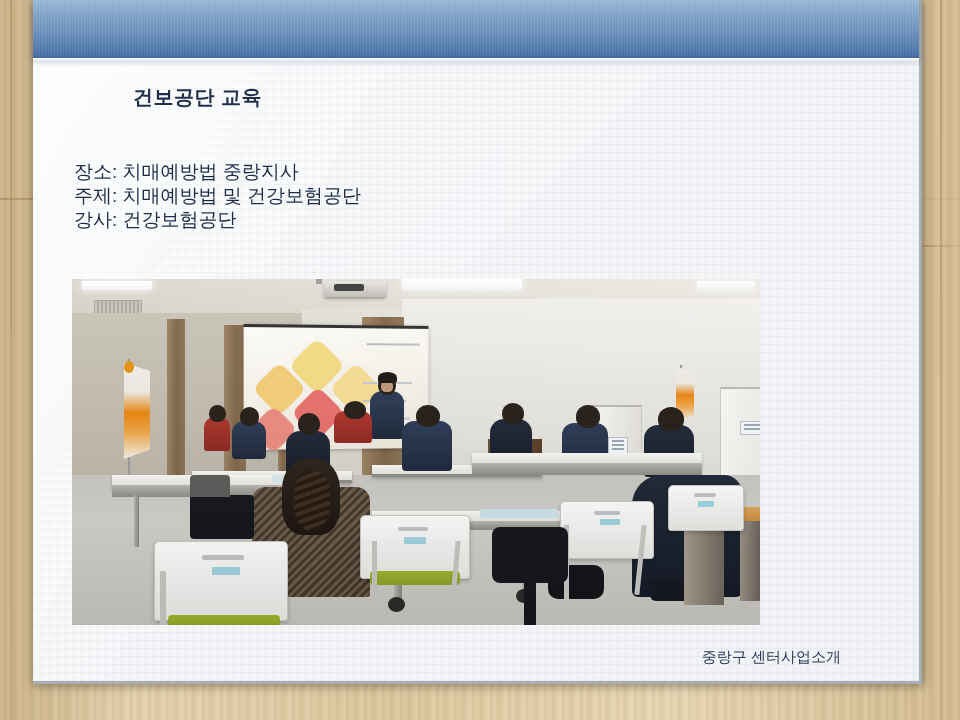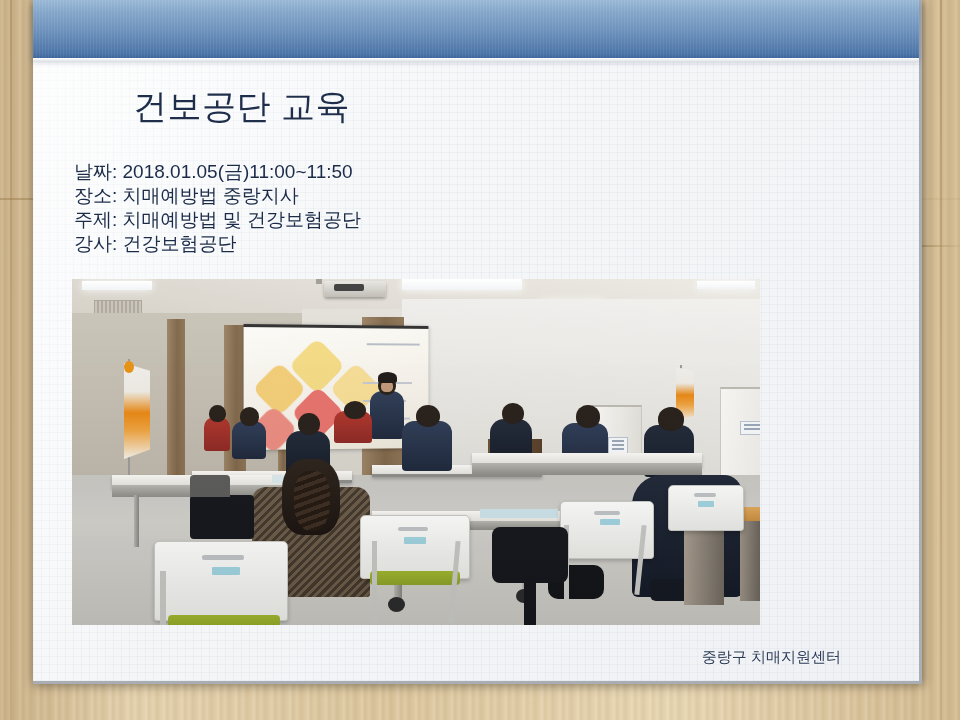--- a/index.html
+++ b/index.html
@@ -71,21 +71,21 @@
       rgba(0,0,0,0.02) 1px,rgba(0,0,0,0.02) 3px);
   }
   .banner-lip{
     position:absolute;left:33px;top:58px;width:886px;height:4px;
     background:linear-gradient(180deg,#FFFFFF,#DADDE2);
   }
 
   
   .title{
     position:absolute;left:133px;top:84px;
-    font-size:34px;font-weight:normal;color:#1E2E4B;
+    font-size:20px;font-weight:bold;color:#1E2E4B;
     letter-spacing:0.5px;
     text-shadow:0 1px 0 rgba(255,255,255,.7);
     white-space:nowrap;
   }
 
   
   .info{
     position:absolute;left:74px;top:160px;
     font-size:19px;color:#1B2B48;line-height:24px;
     text-shadow:0 1px 0 rgba(255,255,255,.6);
@@ -195,21 +195,20 @@
   </div>
 
   <div class="banner">
     <div class="banner-tex"></div>
   </div>
   <div class="banner-lip"></div>
 
   <div class="title">건보공단 교육</div>
 
   <div class="info">
-    <div>날짜: 2018.01.05(금)11:00~11:50</div>
     <div>장소: 치매예방법 중랑지사</div>
     <div>주제: 치매예방법 및 건강보험공단</div>
     <div>강사: 건강보험공단</div>
   </div>
 
   <div class="photo">
 
     <div class="ph ceil-tilt"></div>
     <div class="ph ceil-light" style="left:10px;top:2px;width:70px;height:9px;"></div>
     <div class="ph ceil-light" style="left:330px;top:0px;width:120px;height:11px;"></div>
@@ -350,15 +349,15 @@
     <div class="ph chairtag" style="left:626px;top:222px;width:16px;height:6px;"></div>
 
     <div class="ph bag" style="left:420px;top:248px;width:76px;height:56px;border-radius:8px;"></div>
     <div class="ph" style="left:452px;top:300px;width:12px;height:60px;background:#14161B;border-radius:4px;"></div>
 
     <div class="ph" style="left:118px;top:196px;width:40px;height:22px;background:#5A5A58;border-radius:4px 4px 0 0;"></div>
 
     <div class="photo-grade"></div>
   </div>
 
-  <div class="footer">중랑구 치매지원센터</div>
+  <div class="footer">중랑구 센터사업소개</div>
 
 </div>
 
 </body></html>

